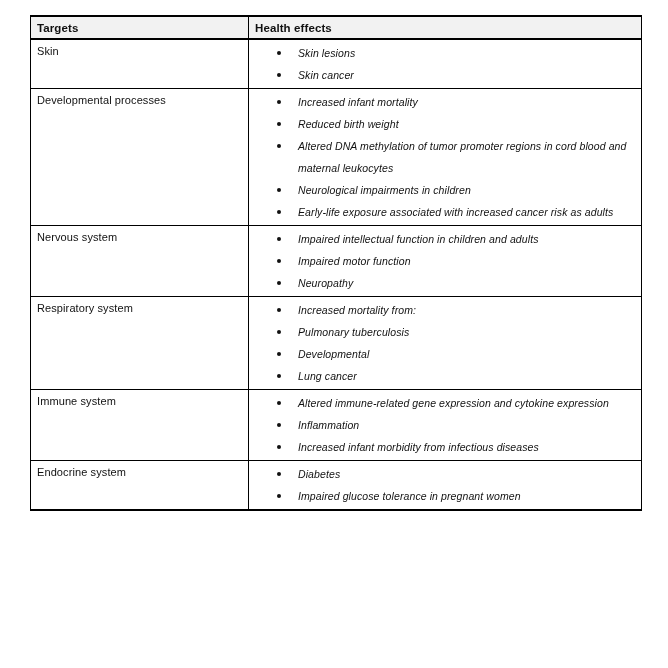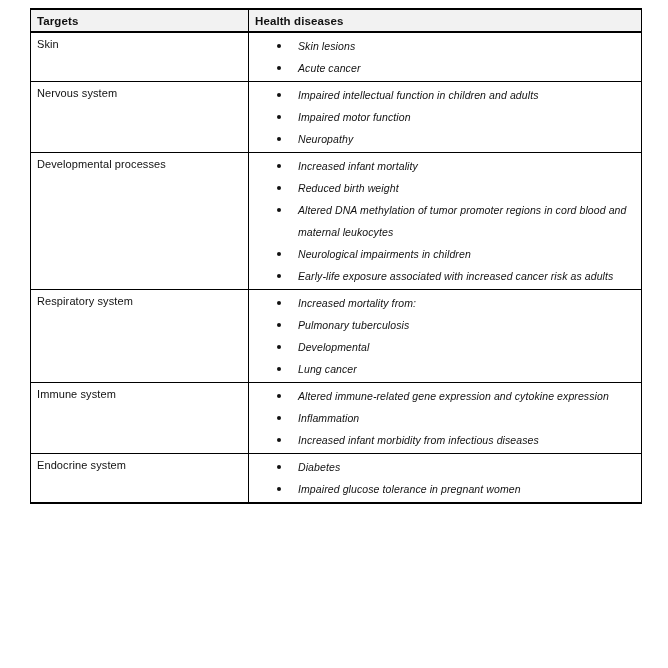--- a/index.html
+++ b/index.html
@@ -13,21 +13,21 @@
   body{
     width:668px;height:668px;
     background:var(--page-bg);
     font-family:"Liberation Sans", sans-serif;
     color:var(--text-color);
     position:relative;
     overflow:hidden;
   }
   .doc-table{
     position:absolute;
-    left:30px;top:8px;
+    left:30px;top:15px;
     width:611px;
     border-collapse:collapse;
     border-top:2px solid var(--border-color);
     border-bottom:2px solid var(--border-color);
     border-left:1px solid var(--border-color);
     border-right:1px solid var(--border-color);
     table-layout:fixed;
   }
   .doc-table col.col-target{width:218px;}
   .doc-table col.col-effects{width:393px;}
@@ -82,52 +82,52 @@
 <body>
 
 <table class="doc-table">
   <colgroup>
     <col class="col-target">
     <col class="col-effects">
   </colgroup>
   <thead>
     <tr>
       <th>Targets</th>
-      <th>Health diseases</th>
+      <th>Health effects</th>
     </tr>
   </thead>
   <tbody>
       <tr>
         <td class="target-cell">Skin</td>
         <td class="effects-cell">
           <ul class="effects-list">
             <li><span class="bullet"></span><span>Skin lesions</span></li>
-            <li><span class="bullet"></span><span>Acute cancer</span></li>
-          </ul>
-        </td>
-      </tr>
-      <tr>
-        <td class="target-cell">Nervous system</td>
-        <td class="effects-cell">
-          <ul class="effects-list">
-            <li><span class="bullet"></span><span>Impaired intellectual function in children and adults</span></li>
-            <li><span class="bullet"></span><span>Impaired motor function</span></li>
-            <li><span class="bullet"></span><span>Neuropathy</span></li>
+            <li><span class="bullet"></span><span>Skin cancer</span></li>
           </ul>
         </td>
       </tr>
       <tr>
         <td class="target-cell">Developmental processes</td>
         <td class="effects-cell">
           <ul class="effects-list">
             <li><span class="bullet"></span><span>Increased infant mortality</span></li>
             <li><span class="bullet"></span><span>Reduced birth weight</span></li>
             <li><span class="bullet"></span><span>Altered DNA methylation of tumor promoter regions in cord blood and maternal leukocytes</span></li>
             <li><span class="bullet"></span><span>Neurological impairments in children</span></li>
             <li><span class="bullet"></span><span>Early-life exposure associated with increased cancer risk as adults</span></li>
+          </ul>
+        </td>
+      </tr>
+      <tr>
+        <td class="target-cell">Nervous system</td>
+        <td class="effects-cell">
+          <ul class="effects-list">
+            <li><span class="bullet"></span><span>Impaired intellectual function in children and adults</span></li>
+            <li><span class="bullet"></span><span>Impaired motor function</span></li>
+            <li><span class="bullet"></span><span>Neuropathy</span></li>
           </ul>
         </td>
       </tr>
       <tr>
         <td class="target-cell">Respiratory system</td>
         <td class="effects-cell">
           <ul class="effects-list">
             <li><span class="bullet"></span><span>Increased mortality from:</span></li>
             <li><span class="bullet"></span><span>Pulmonary tuberculosis</span></li>
             <li><span class="bullet"></span><span>Developmental</span></li>

